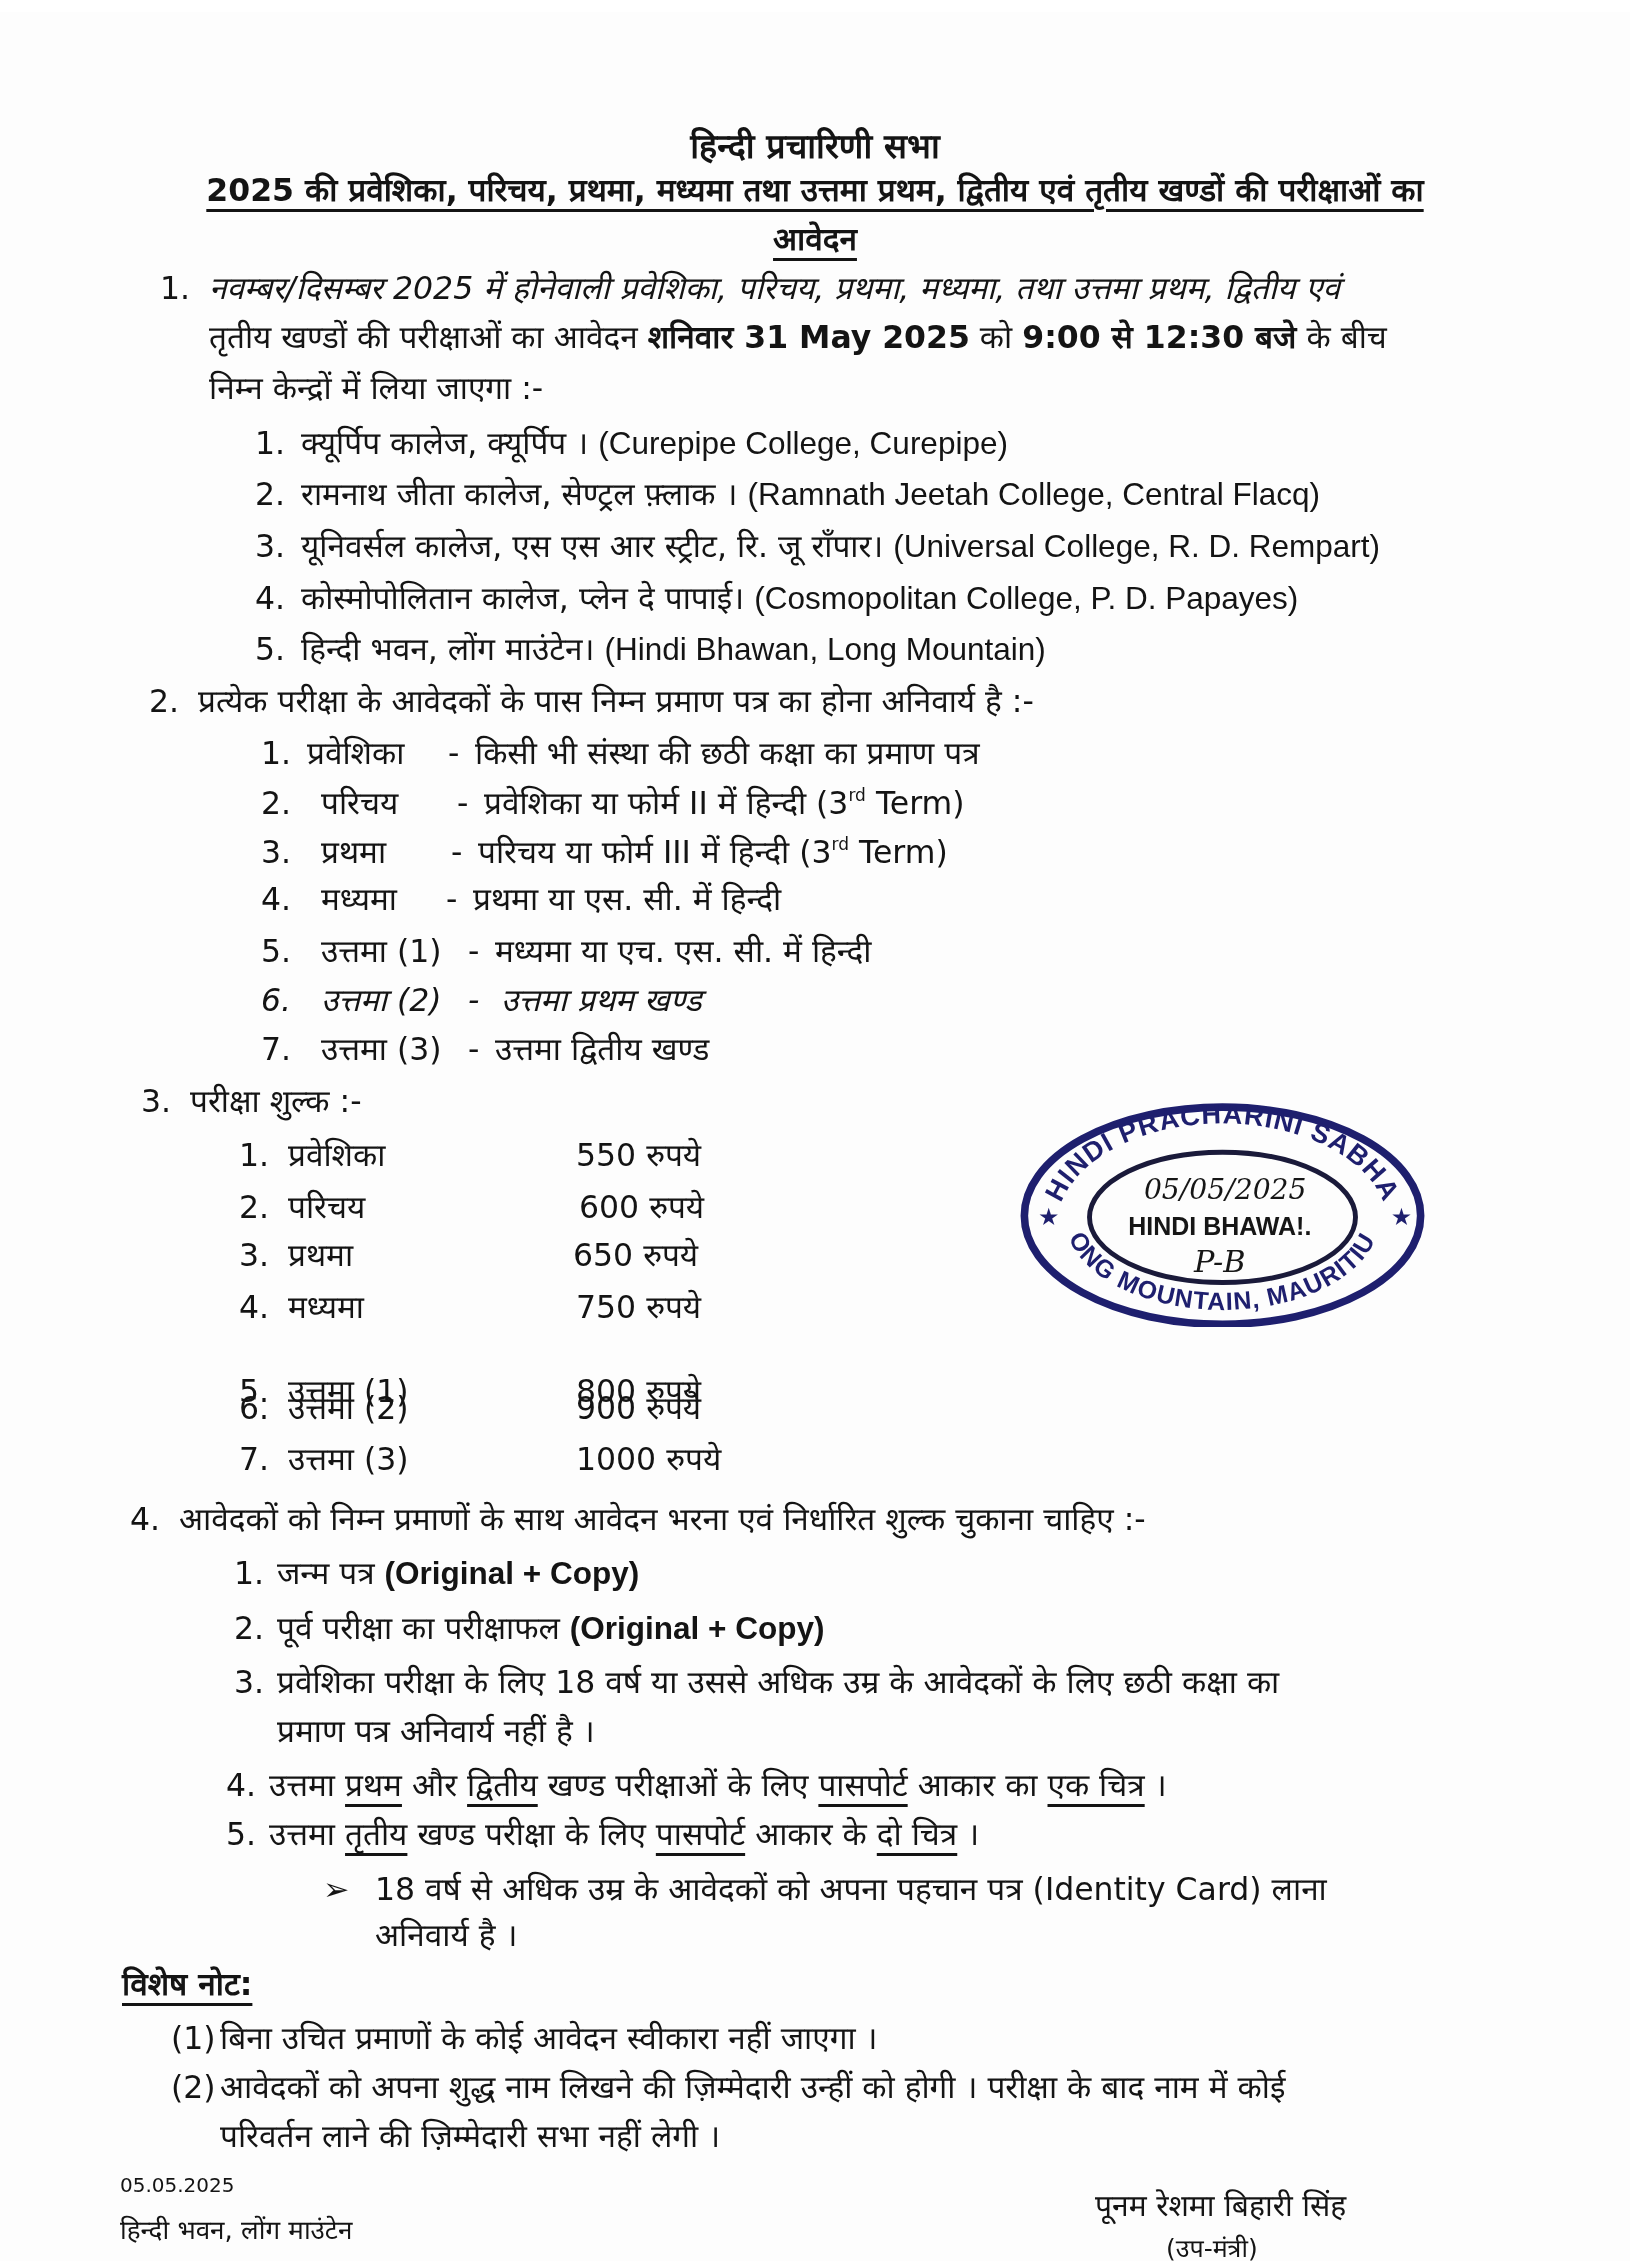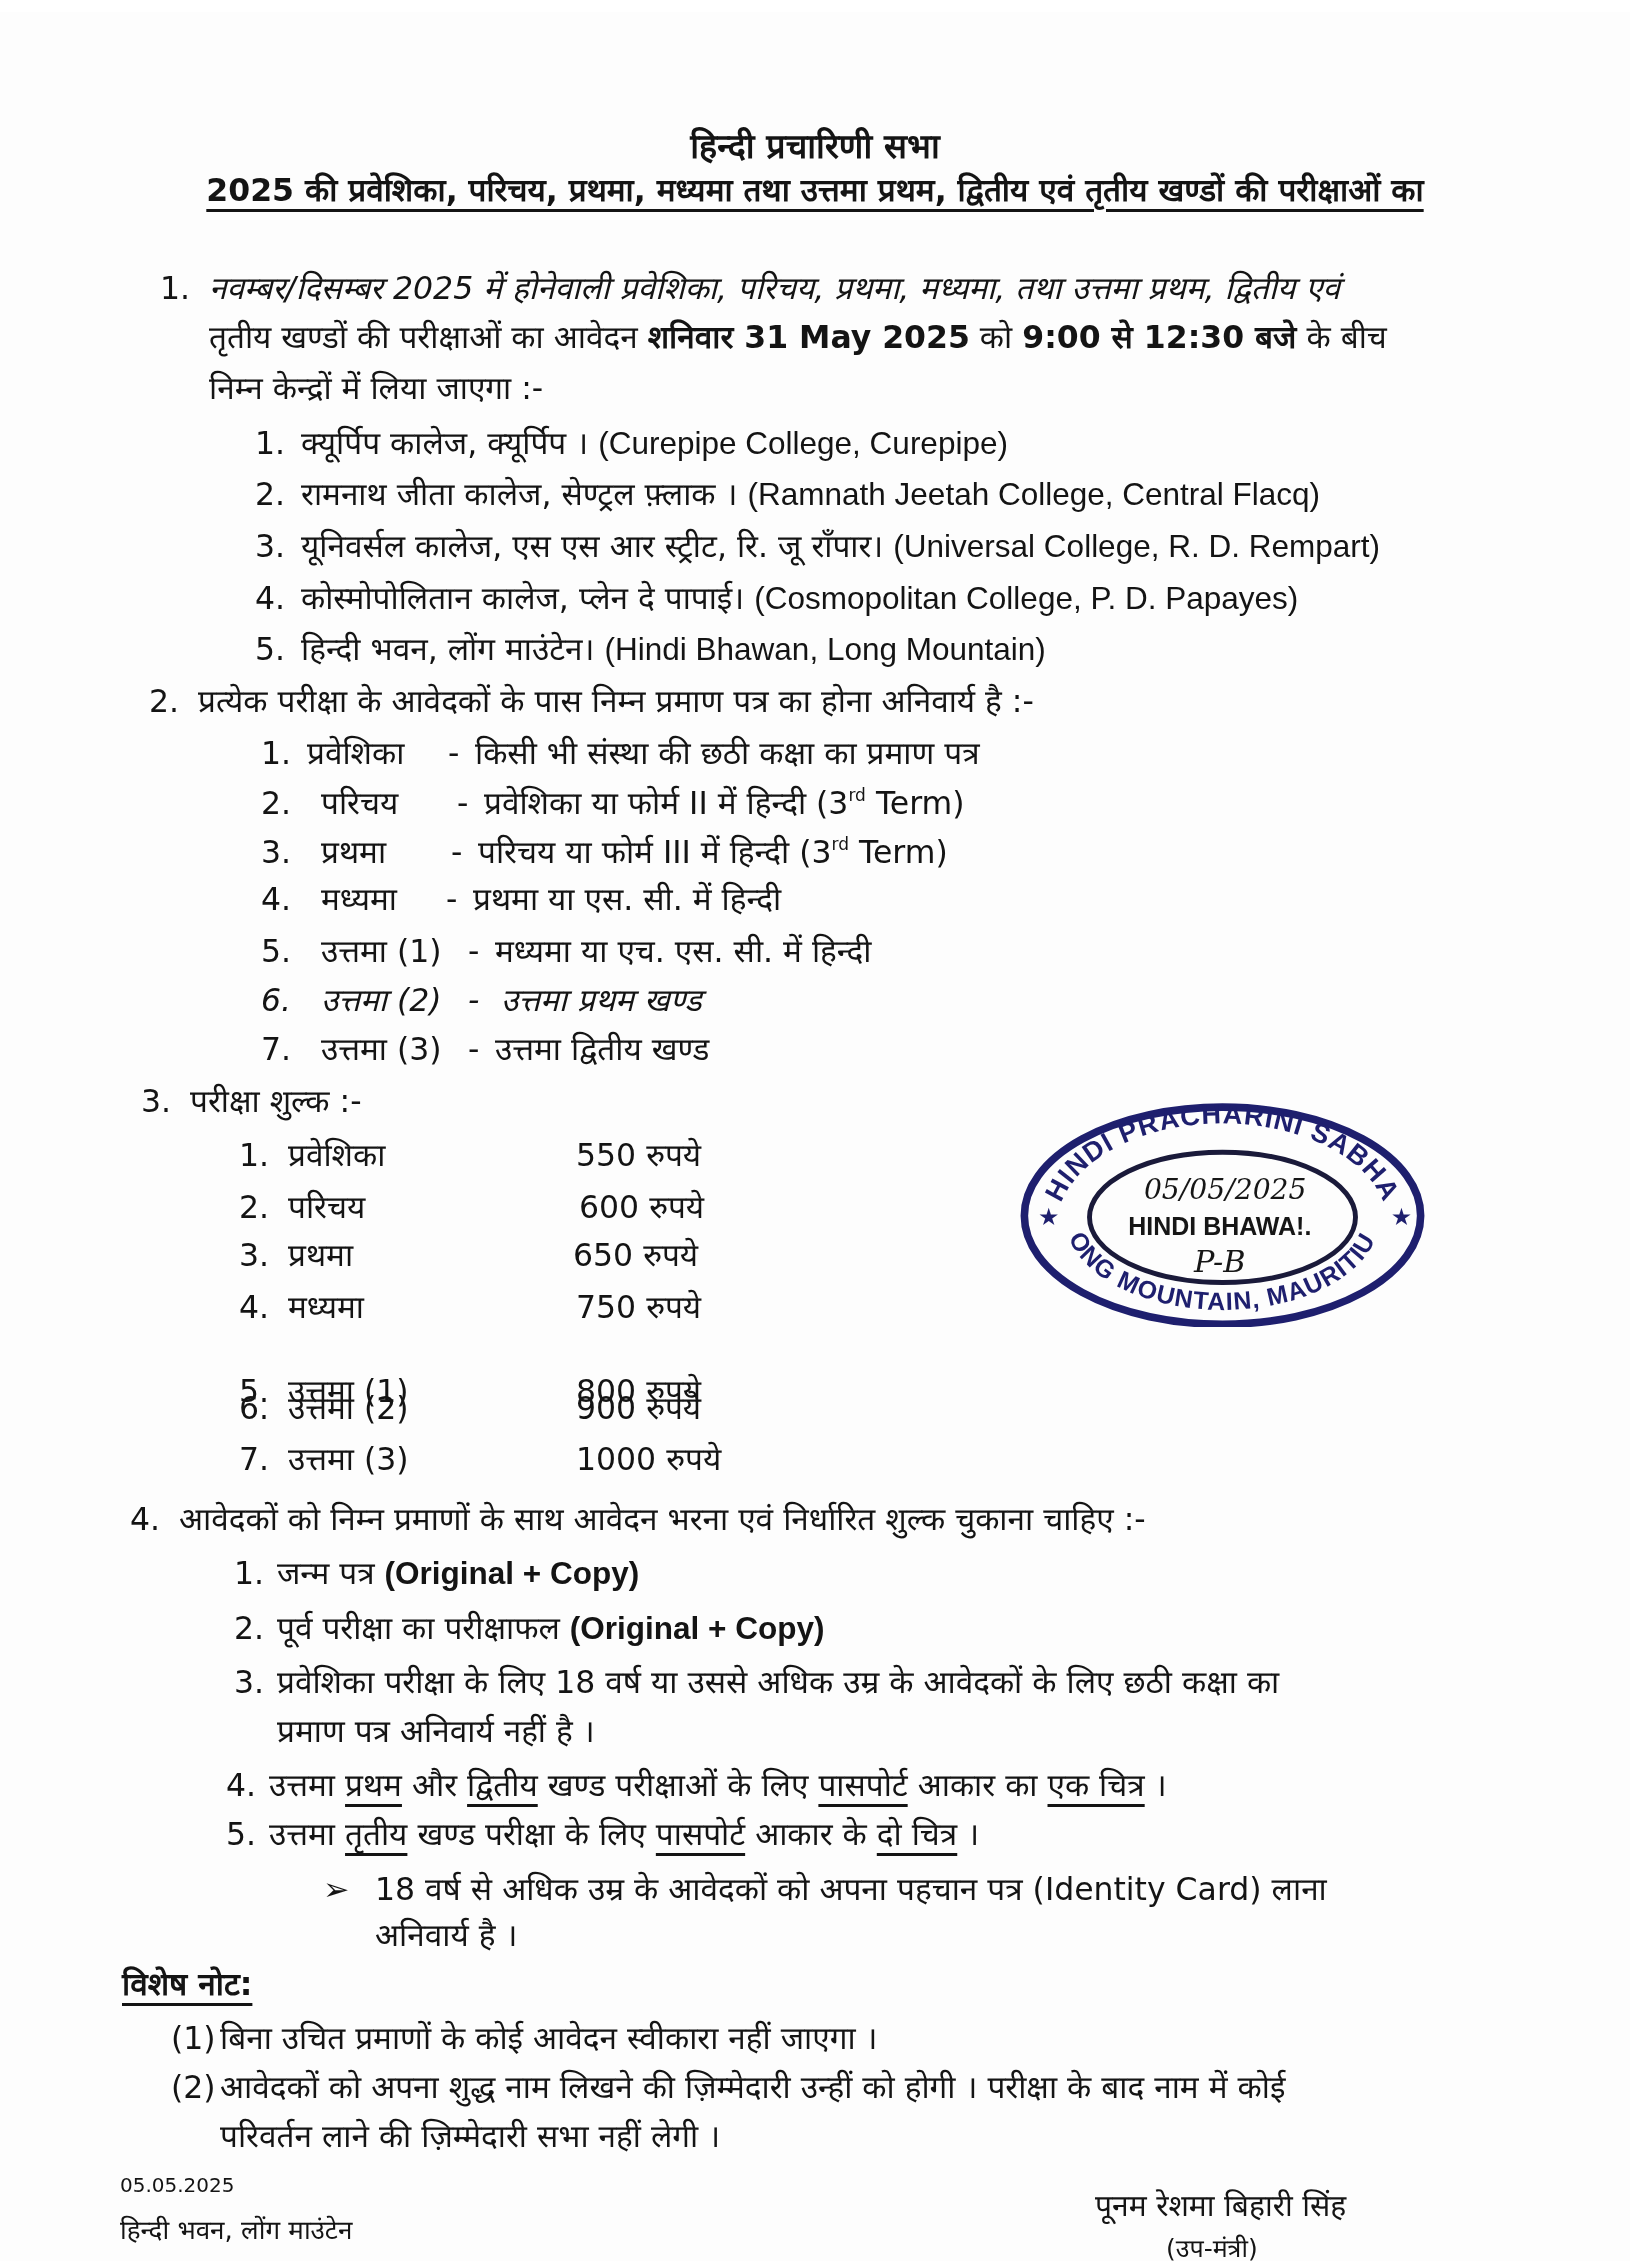--- a/index.html
+++ b/index.html
@@ -24,20 +24,23 @@
   .stamp svg { width: 100%; height: 100%; }
 </style>
 </head>
 <body>
 
 <div class="page">
 
   <div class="abs center t-lg bold" style="top:117px;">हिन्दी प्रचारिणी सभा</div>
   <div class="abs center t-md bold" style="top:163px;">
     <span class="ul">2025 की प्रवेशिका, परिचय, प्रथमा, मध्यमा तथा उत्तमा प्रथम, द्वितीय एवं तृतीय खण्डों की परीक्षाओं का</span>
+  </div>
+  <div class="abs center t-md bold" style="top:212px;">
+    <span class="ul">आवेदन</span>
   </div>
 
   <div>
     <div class="abs t-md" style="left:160px; top:261px;">1.</div>
     <div class="abs t-md" style="left:209px; top:261px;font-style:italic;">नवम्बर/दिसम्बर 2025 में होनेवाली प्रवेशिका, परिचय, प्रथमा, मध्यमा, तथा उत्तमा प्रथम, द्वितीय एवं</div>
     <div class="abs t-md" style="left:209px; top:310px;">
       <span>तृतीय खण्डों की परीक्षाओं का आवेदन </span><span class="bold">शनिवार 31 May 2025</span><span> को </span><span class="bold">9:00 से 12:30 बजे</span><span> के बीच</span>
     </div>
     <div class="abs t-md" style="left:209px; top:361px;">निम्न केन्द्रों में लिया जाएगा :-</div>
 

